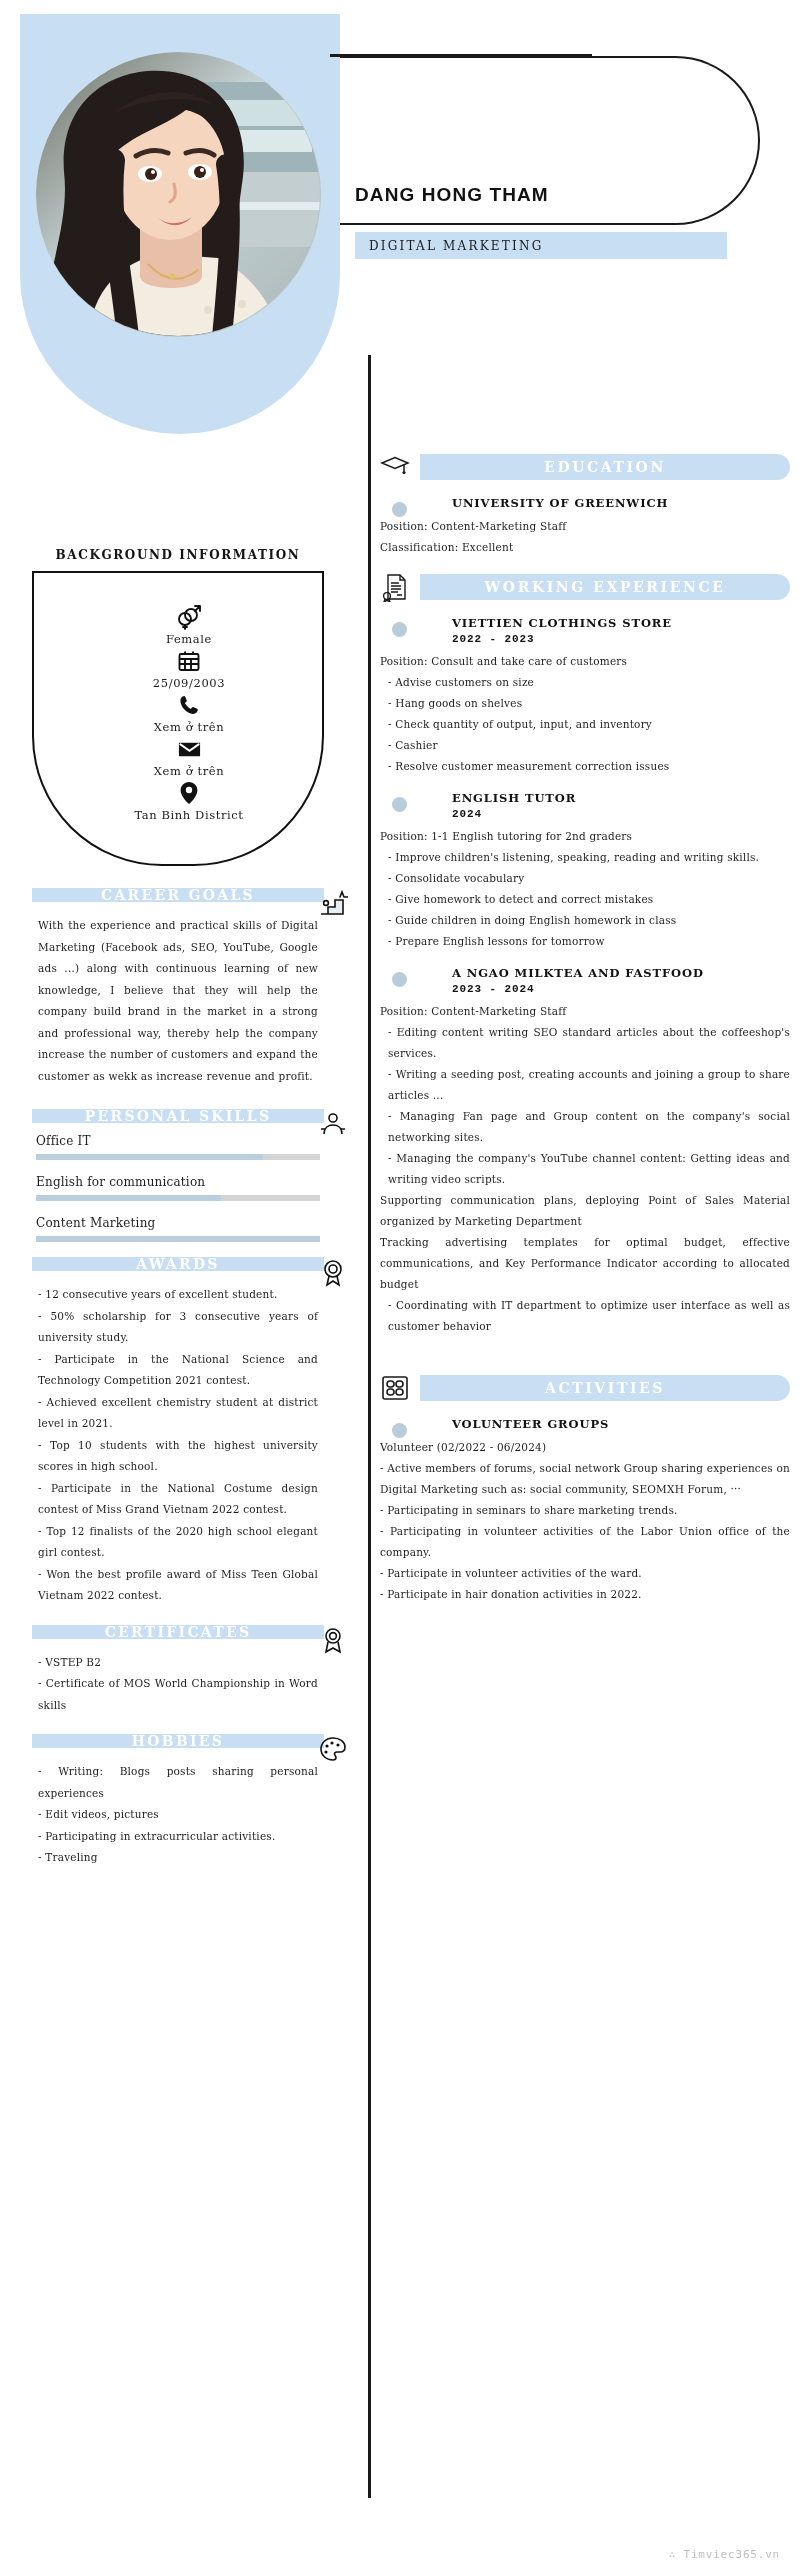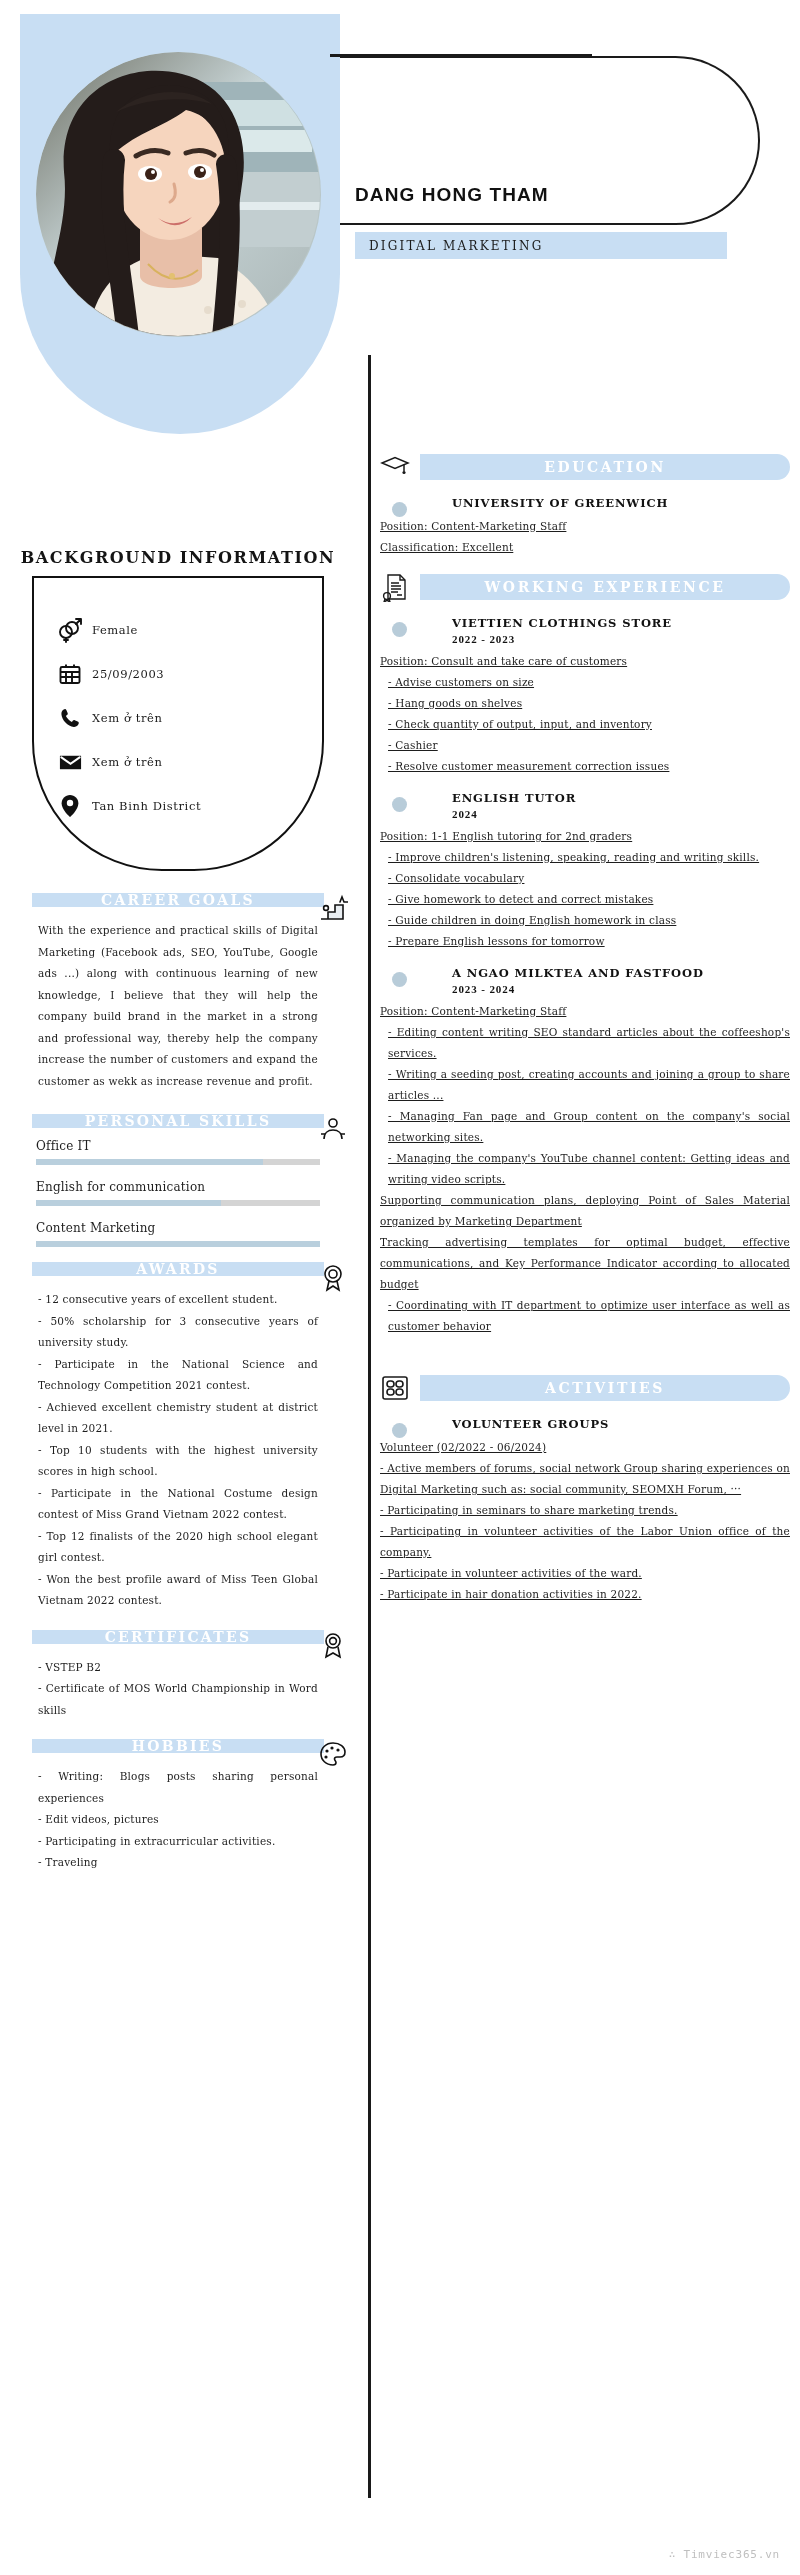--- a/index.html
+++ b/index.html
@@ -87,38 +87,39 @@
   
   .left-col {
     position: absolute;
     left: 18px; top: 548px;
     width: 320px;
   }
   .bg-info-title {
     text-align: center;
     font-family: "DejaVu Serif", serif;
     font-weight: bold;
-    font-size: 16px;
+    font-size: 12px;
     letter-spacing: 1.6px;
     color: #141414;
     margin-bottom: 9px;
   }
   .bg-info-box {
     position: relative;
     margin: 0 14px 0 14px;
     border: 2.3px solid #111;
     border-radius: 0 0 130px 130px;
     height: 295px;
     padding: 30px 0 0 22px;
   }
   .info-row {
     display: flex;
     align-items: center;
     height: 44px;
-    gap: 8px;
+    gap: 1px;
+    flex-direction: column;
   }
   .info-row .ico { width: 28px; height: 28px; flex: 0 0 28px; display:flex; align-items:center; justify-content:center; }
   .info-row .ico svg { display:block; }
   .info-row .txt {
     font-family: "DejaVu Serif", serif;
     font-size: 11.5px;
     color: #1a1a1a;
     letter-spacing: 0.6px;
   }
 
@@ -224,36 +225,35 @@
     padding-left: 72px;
   }
   .entry-title {
     font-family: "DejaVu Serif", serif;
     font-weight: bold;
     font-size: 11.5px;
     letter-spacing: 0.9px;
     color: #121212;
   }
   .entry-date {
-    font-family: Liberation Serif, serif;
+    font-family: Liberation Mono, monospace;
     font-weight: bold;
     font-size: 11px;
     letter-spacing: 0.9px;
     color: #121212;
     margin-top: 3px;
   }
   .entry-body {
     margin-top: 6px;
     font-family: "DejaVu Serif", serif;
     font-size: 10.5px;
     line-height: 2.0;
     color: #1e1e1e;
     text-align: justify;
     letter-spacing: 0.2px;
-    text-decoration: underline;
   }
   .entry-body .ln { display: block; }
   .entry-body .ind { padding-left: 8px; }
 
   .footer-brand {
     position: absolute;
     right: 20px; bottom: 14px;
     font-family: "DejaVu Sans Mono", monospace;
     font-size: 11px;
     color: #bfbfbf;

